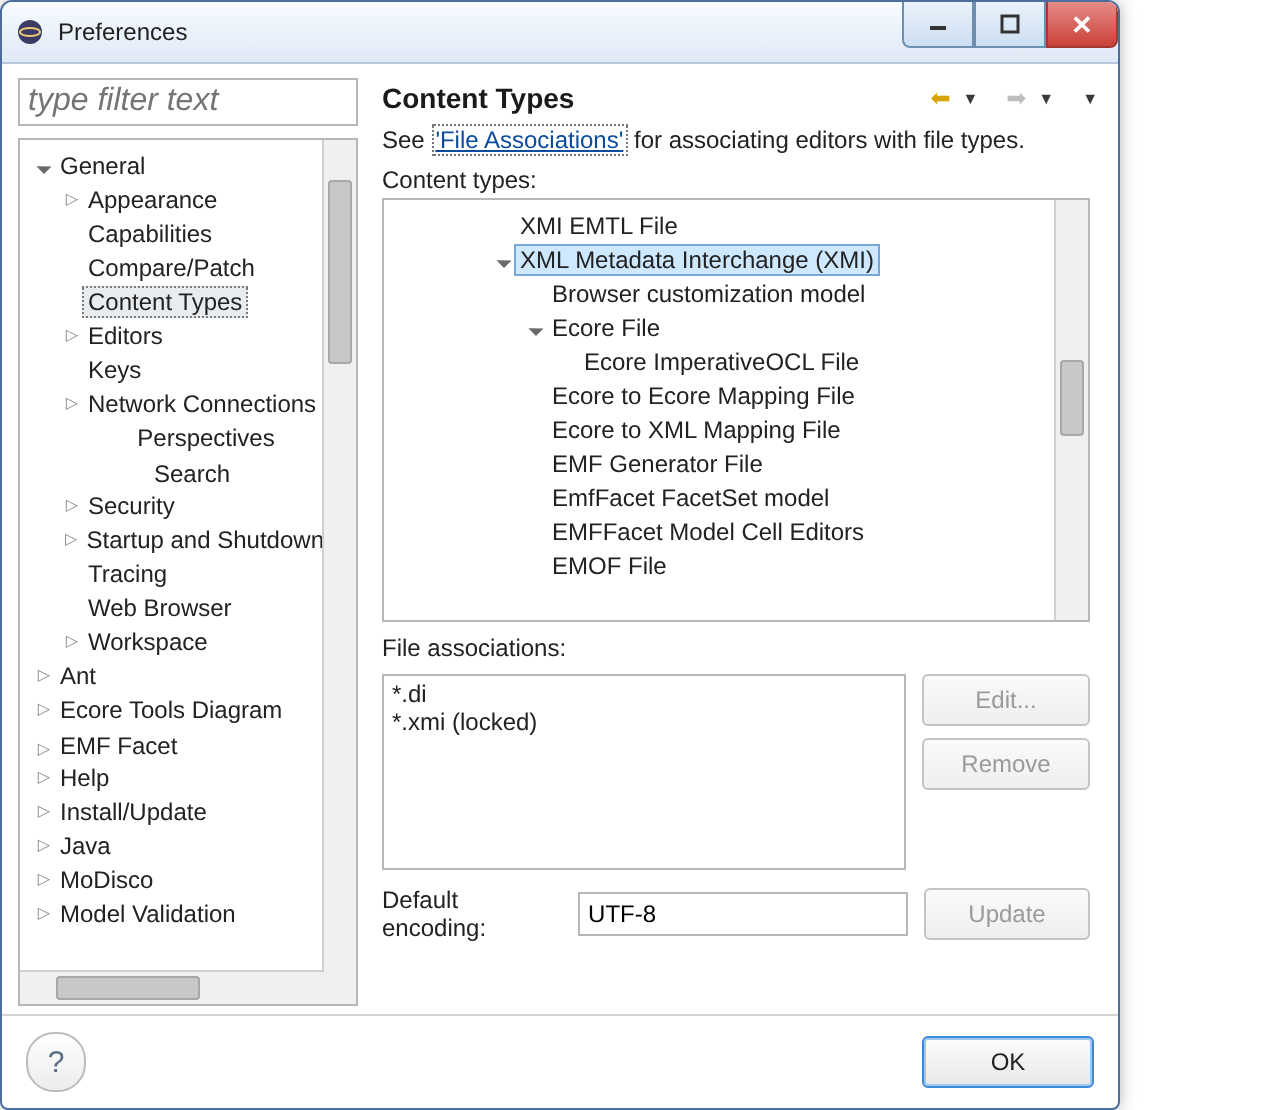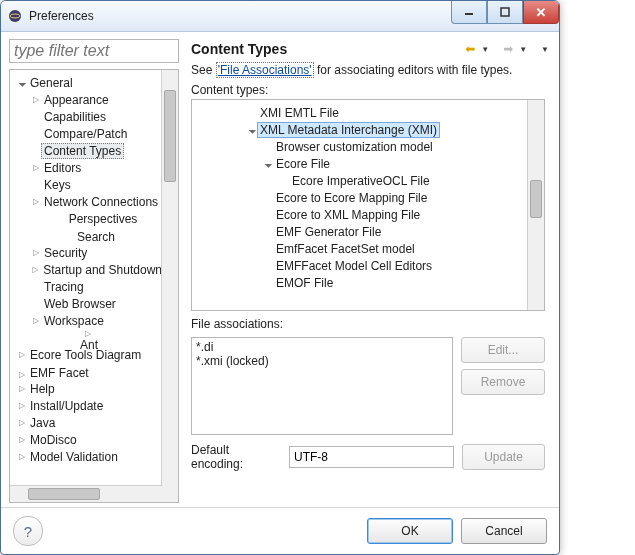--- a/index.html
+++ b/index.html
@@ -149,21 +149,21 @@
                 <span class="node">Tracing</span>
               </div>
               <div class="tree-row" style="padding-left: 20px;">
                 <span class="tw "></span>
                 <span class="node">Web Browser</span>
               </div>
               <div class="tree-row" style="padding-left: 20px;">
                 <span class="tw col"></span>
                 <span class="node">Workspace</span>
               </div>
-              <div class="tree-row" style="padding-left: 6px; flex-direction: column;">
+              <div class="tree-row" style="padding-left: 6px;">
                 <span class="tw col"></span>
                 <span class="node">Ant</span>
               </div>
               <div class="tree-row" style="padding-left: 6px;">
                 <span class="tw col"></span>
                 <span class="node">Ecore Tools Diagram</span>
               </div>
               <div class="tree-row" style="padding-left: 6px; align-items: flex-end;">
                 <span class="tw col"></span>
                 <span class="node">EMF Facet</span>
@@ -283,17 +283,16 @@
           <input value="UTF-8" style="">
           <div class="btn disabled" style="width:84px">Update</div>
         </div>
       </div>
     </div>
 
     <div class="bottom">
       <div class="help">?</div>
       <div class="dlg-buttons">
         <div class="btn default">OK</div>
-        <div class="btn">Cancel</div>
       </div>
     </div>
   </div>
 </div>
 
 </body></html>

